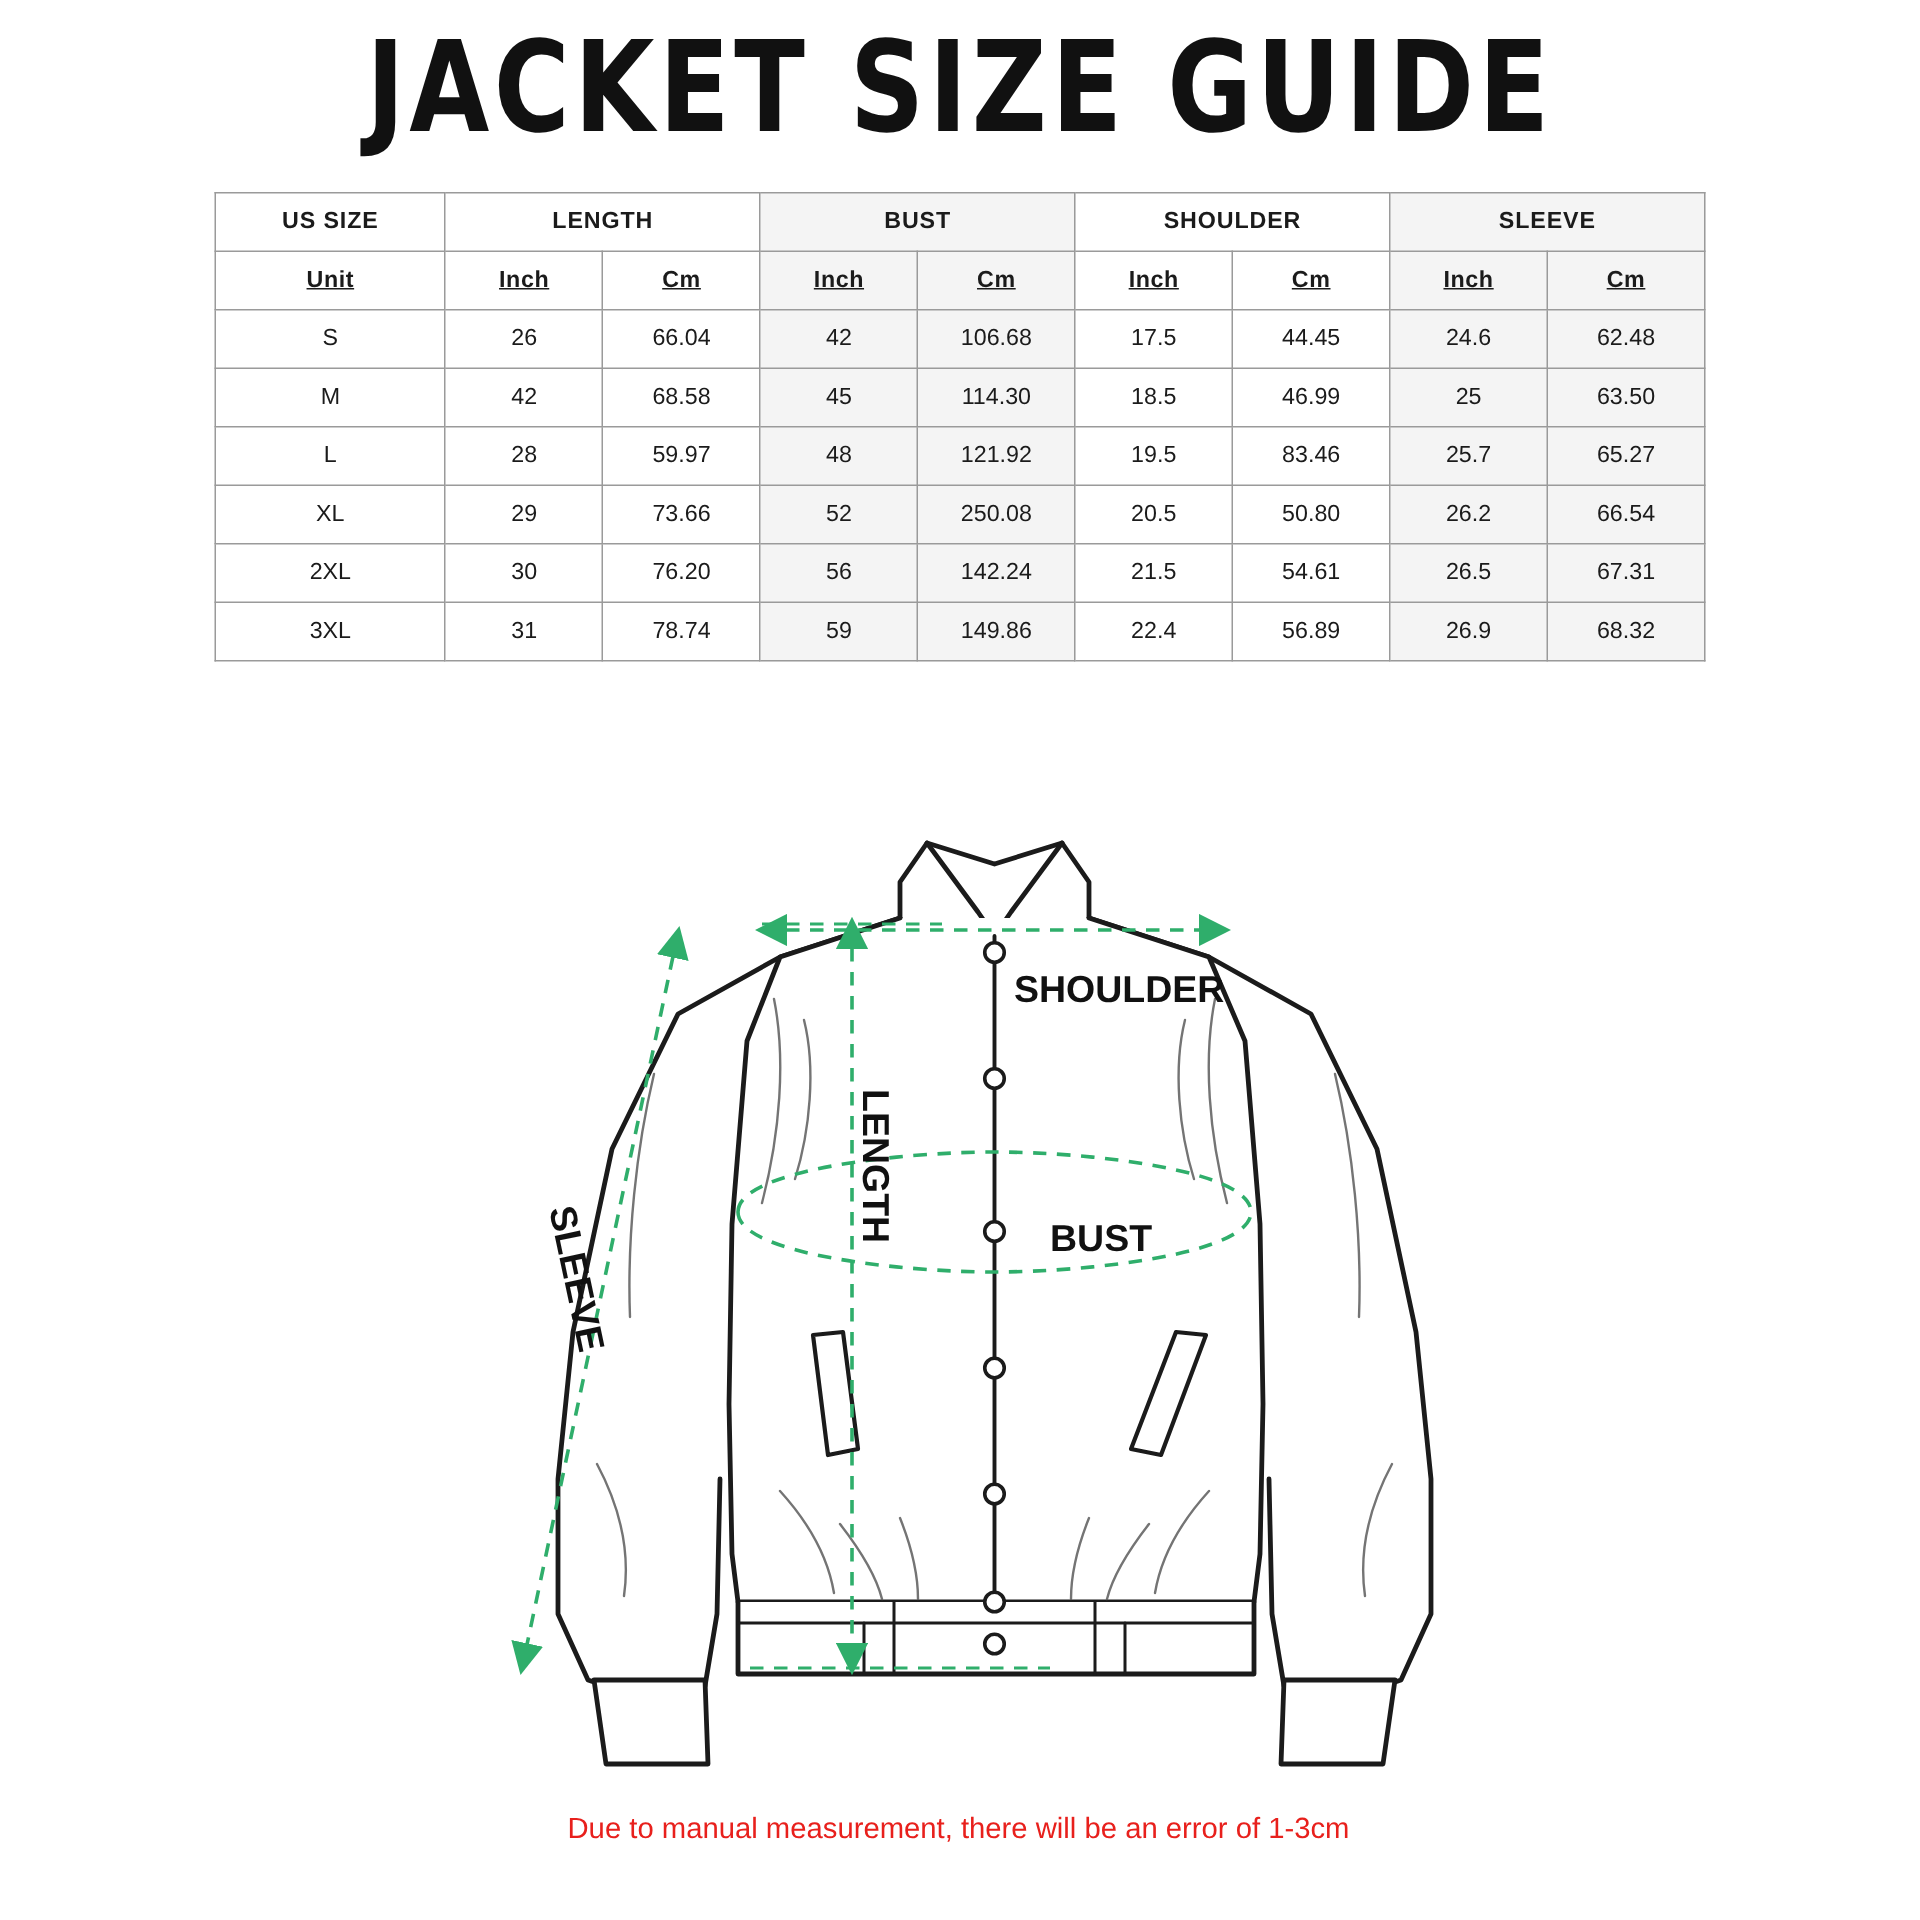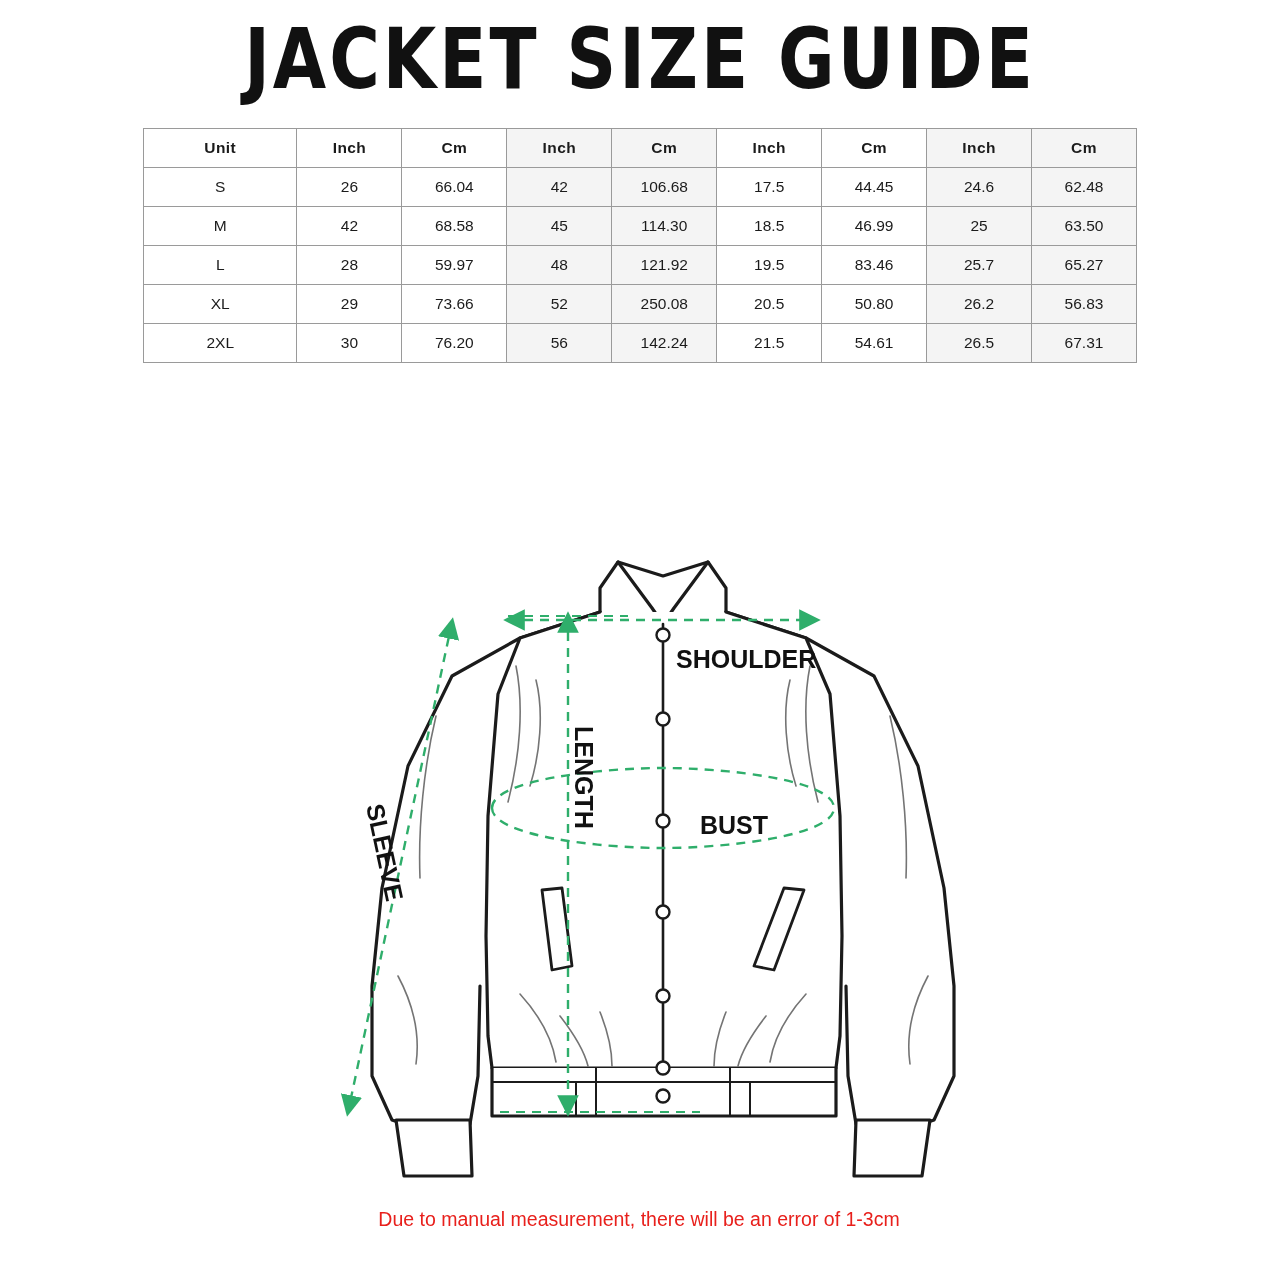--- a/index.html
+++ b/index.html
@@ -54,20 +54,21 @@
     padding: 0 2px;
     white-space: nowrap;
   }
   table.size-table th {
     font-weight: bold;
     letter-spacing: 0.6px;
   }
   table.size-table tr.unit-row td {
     font-weight: bold;
     letter-spacing: 0.4px;
+    text-decoration: underline;
   }
   table.size-table td.col-size {
     font-weight: normal;
   }
   
   table.size-table .tint { background: #f4f4f4; }
 
   
   .diagram {
     position: absolute;
@@ -110,20 +111,27 @@
       <col style="width:10.6%">
         <col style="width:10.6%">
       <col style="width:10.6%">
         <col style="width:10.6%">
       <col style="width:10.6%">
         <col style="width:10.6%">
       <col style="width:10.6%">
         <col style="width:10.6%">
     </colgroup>
     <thead>
+      <tr>
+        <th>US SIZE</th>
+        <th colspan="2">LENGTH</th>
+        <th colspan="2" class="tint">BUST</th>
+        <th colspan="2">SHOULDER</th>
+        <th colspan="2" class="tint">SLEEVE</th>
+      </tr>
       <tr class="unit-row">
         <td>Unit</td>
         <td>Inch</td>
         <td>Cm</td>
         <td class="tint">Inch</td>
         <td class="tint">Cm</td>
         <td>Inch</td>
         <td>Cm</td>
         <td class="tint">Inch</td>
         <td class="tint">Cm</td>
@@ -165,32 +173,43 @@
       </tr>
       <tr>
         <td class="col-size">XL</td>
         <td>29</td>
         <td>73.66</td>
         <td class="tint">52</td>
         <td class="tint">250.08</td>
         <td>20.5</td>
         <td>50.80</td>
         <td class="tint">26.2</td>
-        <td class="tint">56.83</td>
+        <td class="tint">66.54</td>
       </tr>
       <tr>
         <td class="col-size">2XL</td>
         <td>30</td>
         <td>76.20</td>
         <td class="tint">56</td>
         <td class="tint">142.24</td>
         <td>21.5</td>
         <td>54.61</td>
         <td class="tint">26.5</td>
         <td class="tint">67.31</td>
+      </tr>
+      <tr>
+        <td class="col-size">3XL</td>
+        <td>31</td>
+        <td>78.74</td>
+        <td class="tint">59</td>
+        <td class="tint">149.86</td>
+        <td>22.4</td>
+        <td>56.89</td>
+        <td class="tint">26.9</td>
+        <td class="tint">68.32</td>
       </tr>
     </tbody>
   </table>
 </div>
 
 <div class="diagram">
 <svg width="1280" height="700" viewBox="0 0 1280 700" xmlns="http://www.w3.org/2000/svg">
   <defs>
     <marker id="arrow-end" markerWidth="9" markerHeight="9" refX="7" refY="4.5" orient="auto">
       <path d="M0,0 L9,4.5 L0,9 z" fill="#2fae6b"></path>

